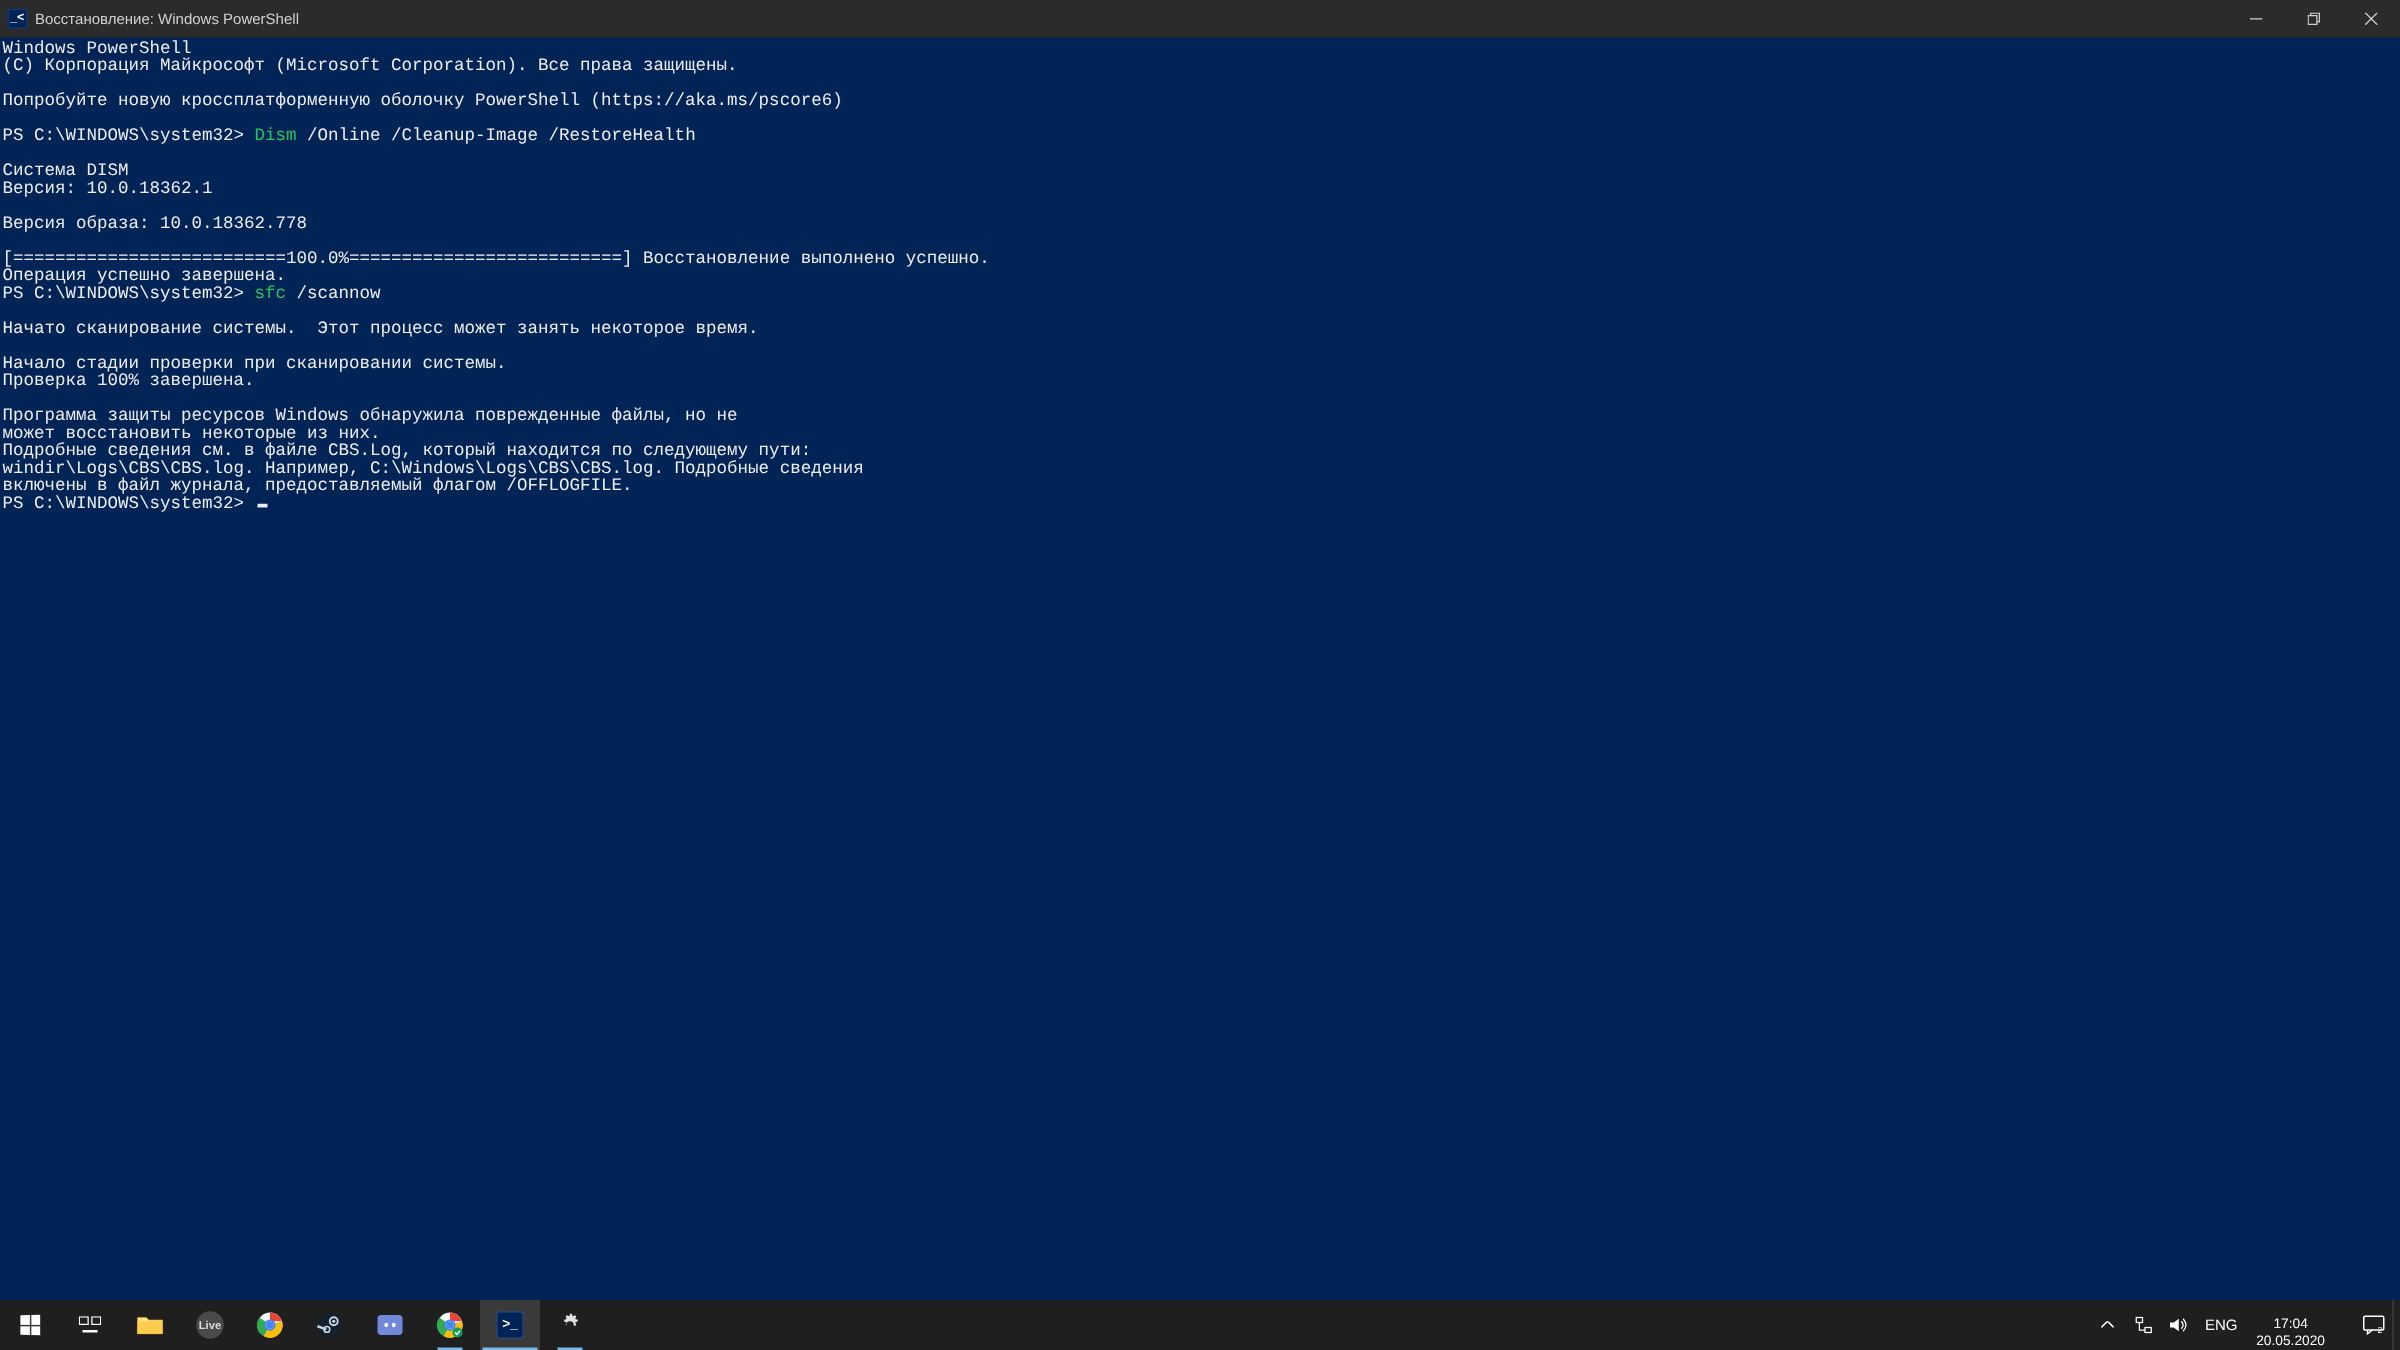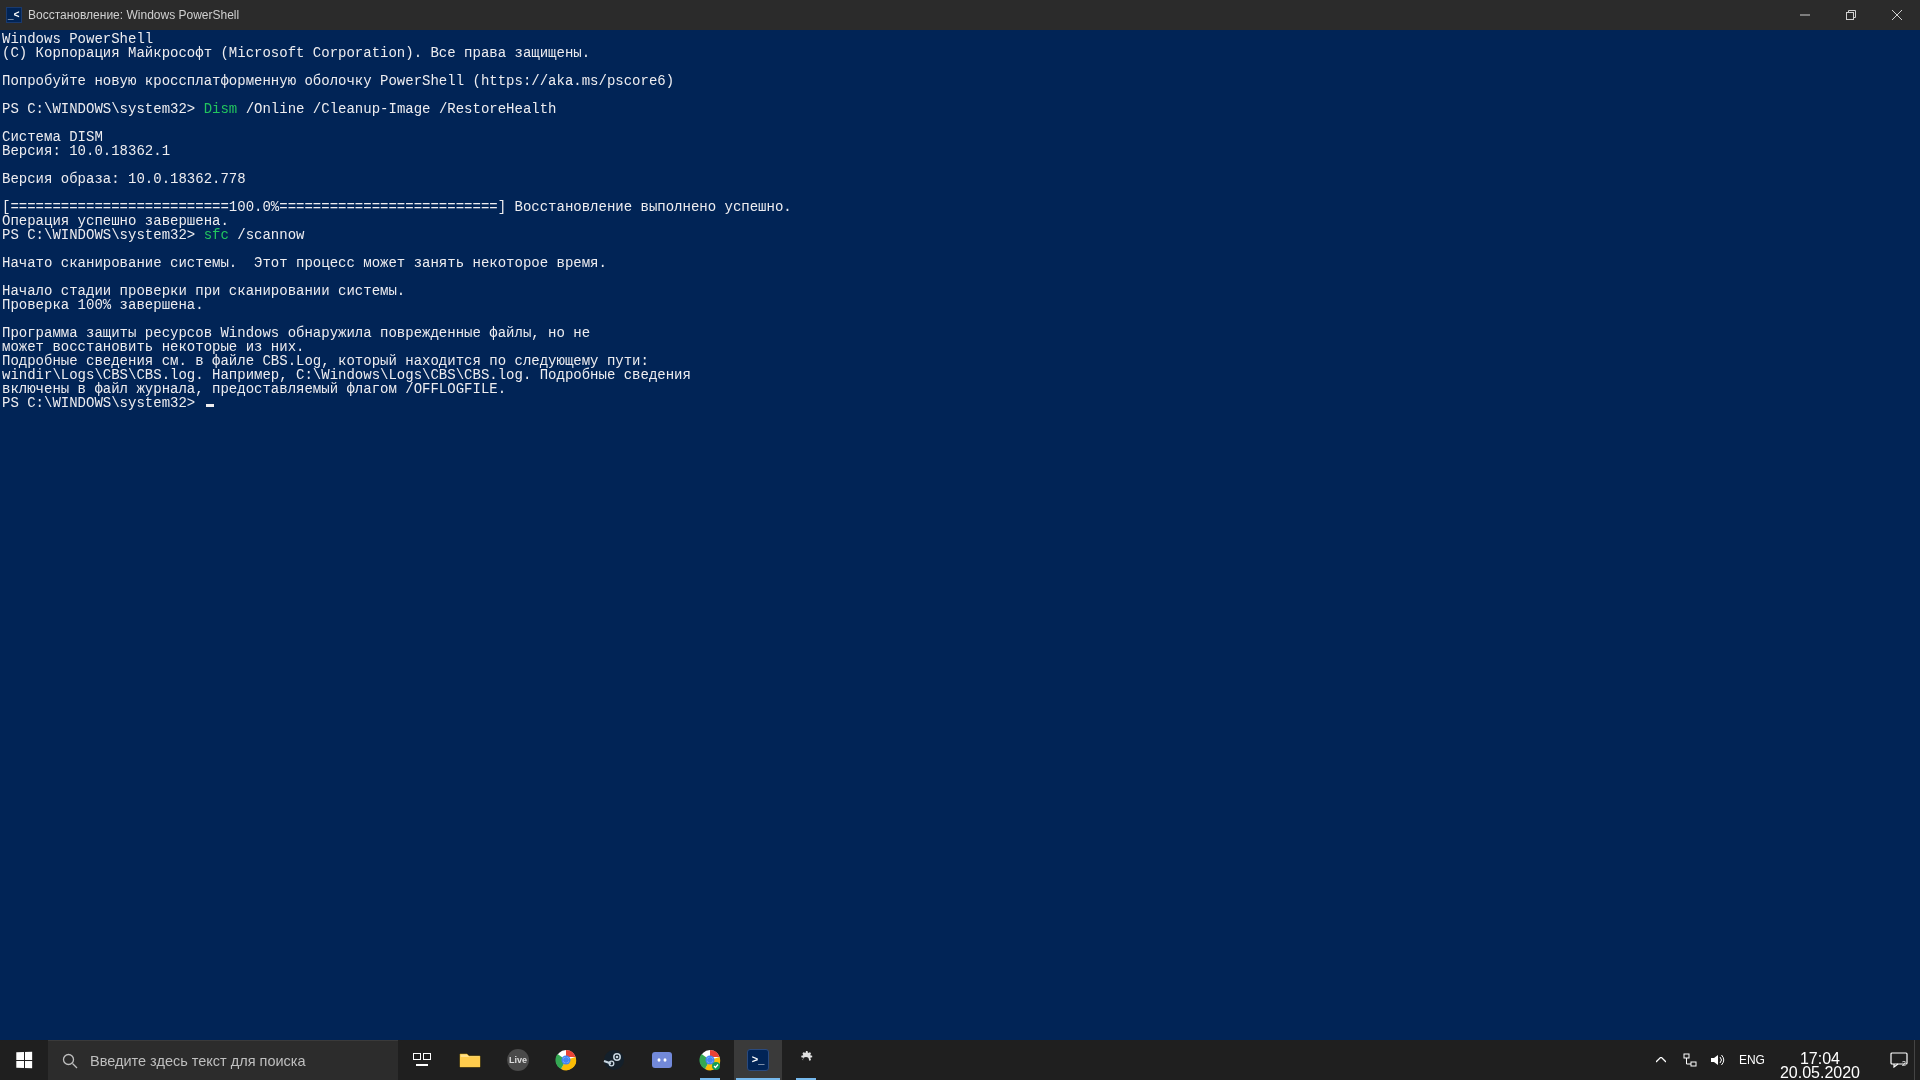--- a/index.html
+++ b/index.html
@@ -21,21 +21,21 @@
   .searchbox { width:350px; height:40px; background:#2c2c2c; display:flex; align-items:center; color:#bfbfbf; font-size:14.5px; padding-left:14px; gap:12px; border-top:1px solid #3a3a3a;}
   .searchbox svg { width:16px; height:16px; }
   .tb-btn { width:48px; height:40px; display:flex; align-items:center; justify-content:center; position:relative; }
   .tb-btn.active { background:#3a3a3a; }
   .tb-btn.active::after { content:""; position:absolute; left:2px; right:2px; bottom:0; height:2px; background:#76b9ed; }
   .tb-btn.running::after { content:""; position:absolute; left:14px; right:14px; bottom:0; height:2px; background:#76b9ed; }
   .ficon { width:24px; height:24px; display:flex; align-items:center; justify-content:center; font-size:18px; border-radius:3px; }
   .tray { margin-left:auto; display:flex; align-items:center; height:40px; }
   .tray-item { height:40px; display:flex; align-items:center; justify-content:flex-end; padding:0 6px; color:#fff; font-size:12px; }
   .chev { padding:0 10px; }
-  .clock { flex-direction:column; text-align:center; font-size:16px; line-height:14px; padding:0 8px; }
+  .clock { flex-direction:column; text-align:center; font-size:11px; line-height:14px; padding:0 8px; }
   .notif { width:46px; }
   .lang { font-size:12px; padding:0 7px; }
 </style>
 </head>
 <body>
 
 <div class="window">
   <div class="titlebar">
     <div class="titlebar-icon">
         <span>&gt;_</span>
@@ -63,27 +63,20 @@
 </div>
 
 <div class="taskbar">
   <div class="start tb-btn">
     <div class="winlogo">
         <div></div>
         <div></div>
         <div></div>
         <div></div>
       </div>
-  </div>
-  <div class="searchbox">
-    <svg viewBox="0 0 16 16">
-        <circle cx="6.5" cy="6.5" r="5" fill="none" stroke="#bfbfbf" stroke-width="1.3"></circle>
-        <path d="M10.5 10.5 L15 15" stroke="#bfbfbf" stroke-width="1.3"></path>
-      </svg>
-    <span>Введите здесь текст для поиска</span>
   </div>
   <div class="tb-btn">
     <svg width="18" height="14" viewBox="0 0 18 14">
         <rect x="0.5" y="0.5" width="7" height="6" fill="none" stroke="#fff"></rect>
         <rect x="10.5" y="0.5" width="7" height="6" fill="none" stroke="#fff"></rect>
         <rect x="3" y="11" width="12" height="2" fill="#fff"></rect>
       </svg>
   </div>
   <div class="tb-btn">
     <div class="ficon">

